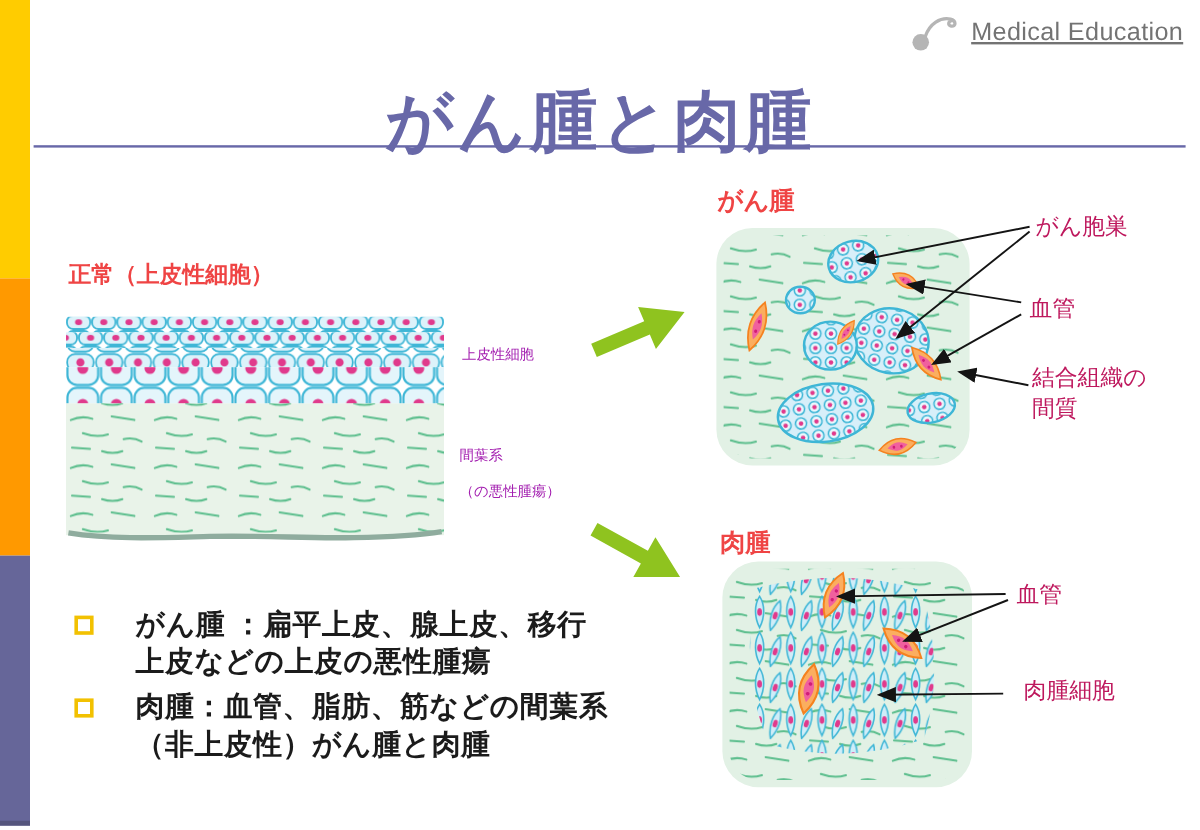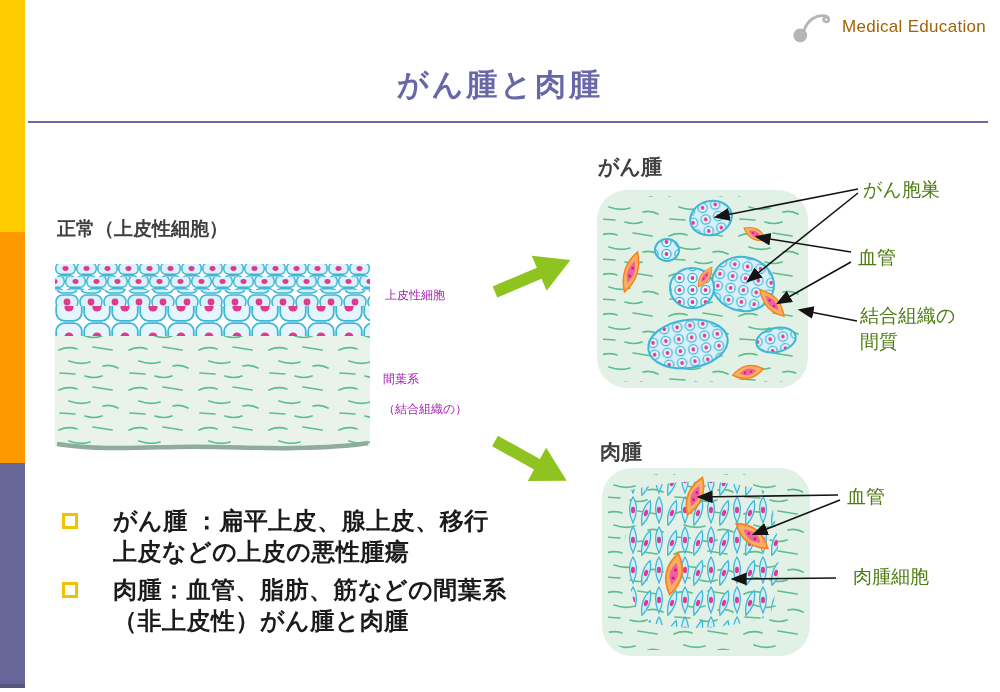--- a/index.html
+++ b/index.html
@@ -6,35 +6,35 @@
   .slide{position:relative;width:1000px;height:692px;background:#fff;overflow:hidden;
          font-family:"Liberation Sans",sans-serif;}
   .abs{position:absolute;}
   
   .sb{position:absolute;left:0;width:25px;}
   .sb-yellow{top:0;height:232px;background:#FFCC00;}
   .sb-orange{top:232px;height:231px;background:#FF9900;}
   .sb-purple{top:463px;height:225px;background:#666699;border-bottom:4px solid #55557D;box-sizing:border-box;}
   
   .logo{top:10px;right:14px;display:flex;align-items:center;gap:4px;}
-  .logo-text{color:#a16207;font-size:17px;letter-spacing:0.3px;}
-  
-  .title{top:64px;left:0;width:1000px;text-align:center;font-size:31px;font-weight:700;
+  .logo-text{color:#737373;font-size:21px;letter-spacing:0.3px;text-decoration:underline;}
+  
+  .title{top:64px;left:0;width:1000px;text-align:center;font-size:56px;font-weight:700;
          color:#6868A8;letter-spacing:3px;}
   .title-rule{top:121px;left:28px;width:960px;height:2px;background:#6868A8;}
   
-  .h-orange{color:#404040;font-weight:700;}
+  .h-orange{color:#ef4444;font-weight:700;}
   .h-normal{left:57px;top:216px;font-size:19px;}
   .h-carc{left:598px;top:153px;font-size:21px;}
   .h-sarc{left:600px;top:438px;font-size:21px;}
   
   .lbl{color:#a21caf;font-size:12px;font-weight:500;line-height:30px;}
   .lbl-epith{left:385px;top:280px;}
   .lbl-mes{left:383px;top:364px;}
-  .ann{color:#4d7c0f;font-size:19px;font-weight:500;line-height:26px;}
+  .ann{color:#be185d;font-size:19px;font-weight:500;line-height:26px;}
   .ann-nest{left:863px;top:177px;}
   .ann-vessel-c{left:858px;top:245px;}
   .ann-stroma{left:860px;top:303px;}
   .ann-vessel-s{left:847px;top:484px;}
   .ann-cell-s{left:853px;top:564px;}
   
   .bullets{left:62px;top:505px;width:480px;}
   .bullet-item{display:flex;gap:35px;margin-bottom:7px;}
   .bullet-sq{width:10px;height:10px;border:3.5px solid #F2C101;margin-top:8px;flex:0 0 auto;}
   .bullet-text{font-size:24px;line-height:31px;font-weight:700;color:#1B1B1B;letter-spacing:0.5px;}
@@ -114,21 +114,21 @@
     <rect x="0" y="2" width="315" height="13" fill="url(#pat-cell-s)"></rect>
     <rect x="0" y="15" width="315" height="13" fill="url(#pat-cell-s2)"></rect>
     <rect x="0" y="28" width="315" height="16" fill="url(#pat-cell-m)"></rect>
     <rect x="0" y="44" width="315" height="30" fill="url(#pat-cell-l)"></rect>
     <path d="M2 182 C40 188 80 186 120 185 C170 184 200 187 240 186 C270 185.5 295 184 313 181" fill="none" stroke="#8FAC9E" stroke-width="4.5"></path>
   </svg>
 
   <div class="abs lbl lbl-epith">上皮性細胞</div>
   <div class="abs lbl lbl-mes">
     <div>間葉系</div>
-    <div>（結合組織の）</div>
+    <div>（の悪性腫瘍）</div>
   </div>
 
   <div class="abs h-orange h-carc">がん腫</div>
   <svg class="abs" style="left:595px;top:188px" width="215" height="202" viewBox="0 0 215 202">
     <rect x="2" y="2" width="211" height="198" rx="30" fill="#E2F1E5"></rect>
     <rect x="8" y="8" width="199" height="186" rx="24" fill="url(#pat-fiber)"></rect>
     <g stroke="#3EB6D6" stroke-width="2" fill="url(#pat-nest)">
       <ellipse cx="116" cy="30" rx="21" ry="17" transform="rotate(-15 116 30)"></ellipse>
       <ellipse cx="72" cy="62" rx="12" ry="11"></ellipse>
       <ellipse cx="148" cy="96" rx="31" ry="27" transform="rotate(10 148 96)"></ellipse>

